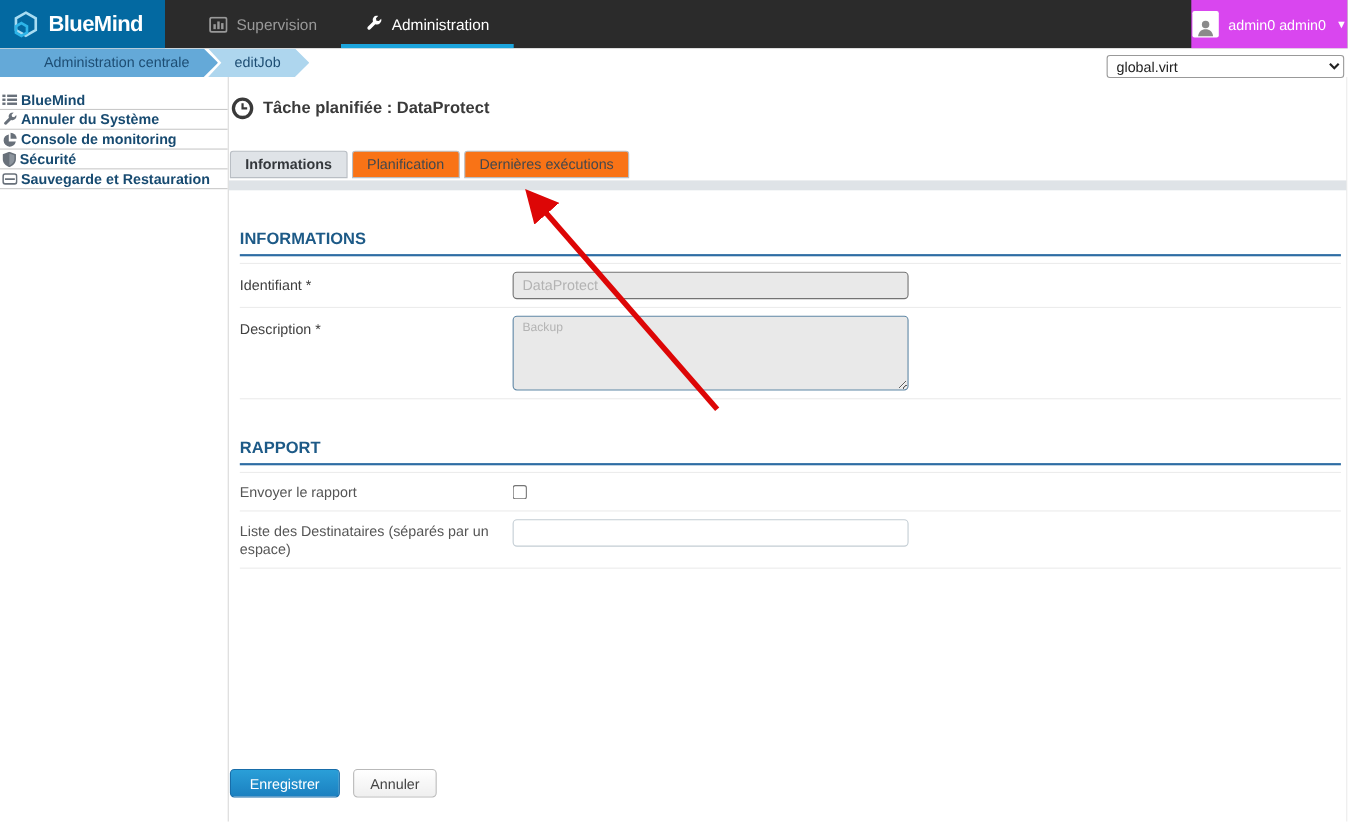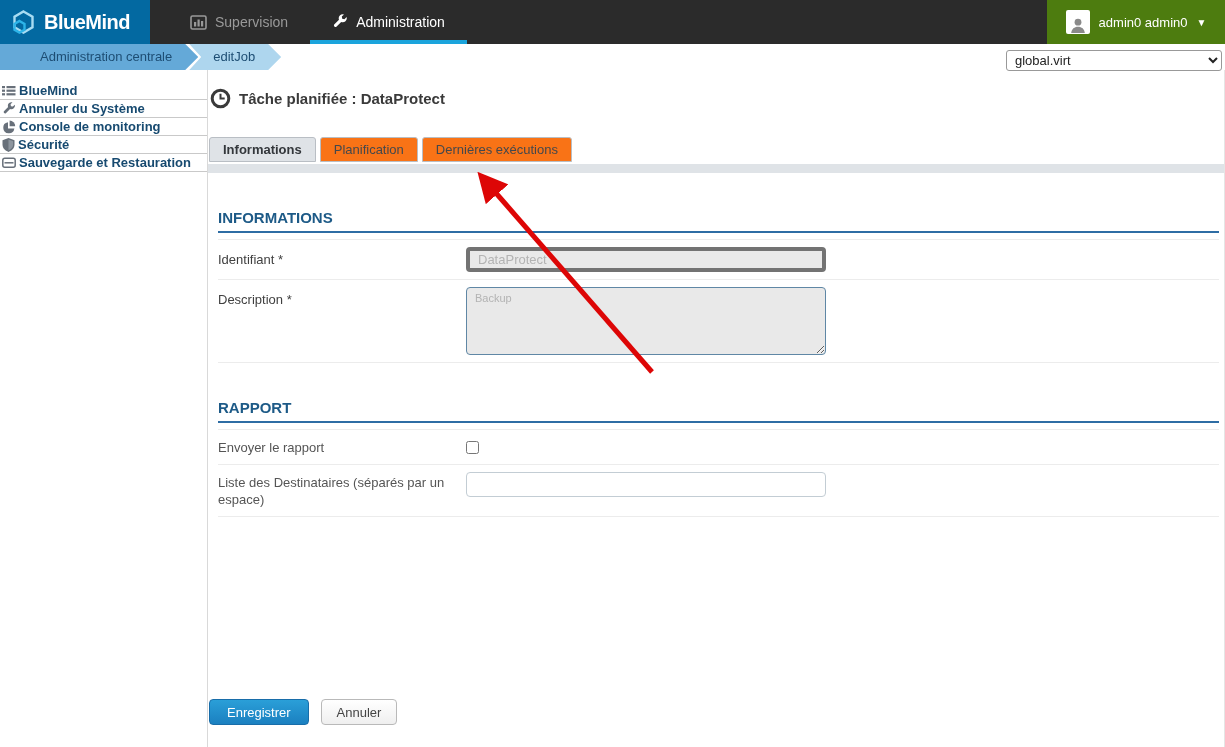--- a/index.html
+++ b/index.html
@@ -8,21 +8,21 @@
   .page { position:relative; width:1225px; height:747px; }
 
   
   .topbar { height:44px; background:#2b2b2b; display:flex; align-items:stretch; }
   .logo { width:150px; background:#0369a1; display:flex; align-items:center; gap:7px; padding-left:10px; cursor:pointer; }
   .logo .brand { color:#fff; font-size:20px; font-weight:bold; letter-spacing:-0.5px; }
   .nav { display:flex; margin-left:18px; }
   .nav-item { position:relative; display:flex; align-items:center; gap:8px; padding:0 22px; color:#999; font-size:14px; cursor:pointer; }
   .nav-item.active { color:#fff; }
   .nav-item.active .underline { position:absolute; left:0; right:0; bottom:0; height:4px; background:#1ba4dc; }
-  .userbox { margin-left:auto; width:178px; background:#4d7c0f; display:flex; align-items:center; justify-content:center; gap:9px; color:#fff; cursor:pointer; }
+  .userbox { margin-left:auto; width:142px; background:#d946ef; display:flex; align-items:center; justify-content:center; gap:9px; color:#fff; cursor:pointer; }
   .avatar { width:24px; height:24px; background:#fff; border-radius:2px; display:flex; align-items:flex-end; justify-content:center; overflow:hidden; }
   .caret { font-size:10px; }
 
   
   .breadbar { position:relative; height:26px; background:#fff; display:flex; }
   .crumb { height:26px; line-height:26px; color:#1d4d73; font-size:13px; cursor:pointer; }
   .crumb.c1 { background:#64a9d8; padding:0 26px 0 40px;
     clip-path:polygon(0 0, calc(100% - 13px) 0, 100% 50%, calc(100% - 13px) 100%, 0 100%); }
   .crumb.c2 { background:#aed6ee; margin-left:-9px; padding:0 26px 0 24px;
     clip-path:polygon(0 0, calc(100% - 13px) 0, 100% 50%, calc(100% - 13px) 100%, 0 100%, 12px 50%); }
@@ -46,21 +46,21 @@
   .band { height:9px; background:#dfe3e7; margin-top:2px; }
 
   
   .form { padding:0 5px 0 10px; }
   .section-heading { margin-top:36px; font-size:15px; font-weight:bold; color:#1d5a87;
     padding-bottom:5px; border-bottom:2px solid #2e6da4; }
   .form-table { margin-top:6px; border-top:1px solid #ececec; }
   .form-row { display:flex; align-items:flex-start; border-bottom:1px solid #ececec; padding:7px 0; }
   .form-label { width:248px; font-weight:normal; color:#404040; padding-top:5px; }
   .form-label.plain { font-weight:normal; color:#555; padding-top:3px; line-height:1.3; }
-  .tf { width:360px; height:25px; border:4px solid #737373; border-radius:4px; background:#e9e9e9;
+  .tf { width:360px; height:25px; border:1px solid #737373; border-radius:4px; background:#e9e9e9;
     padding:0 8px; font-size:13px; font-family:"Liberation Sans",sans-serif; color:#444; }
   .tf::placeholder, .ta::placeholder { color:#b3b3b3; opacity:1; }
   .ta { width:360px; height:68px; border:1px solid #5f87a5; border-radius:4px; background:#e9e9e9;
     padding:4px 8px; font-size:11px; font-family:"Liberation Sans",sans-serif; color:#444; resize:both; }
   .tf.enabled { background:#fff; border:1px solid #c3cdd4; }
   .cb { width:13px; height:13px; margin-top:4px; cursor:pointer; }
 
   
   .actions { position:absolute; left:1px; bottom:22px; display:flex; gap:12px;align-items:flex-end; }
   .btn { height:26px; border-radius:4px; font-size:13px; font-family:"Liberation Sans",sans-serif; cursor:pointer; }

